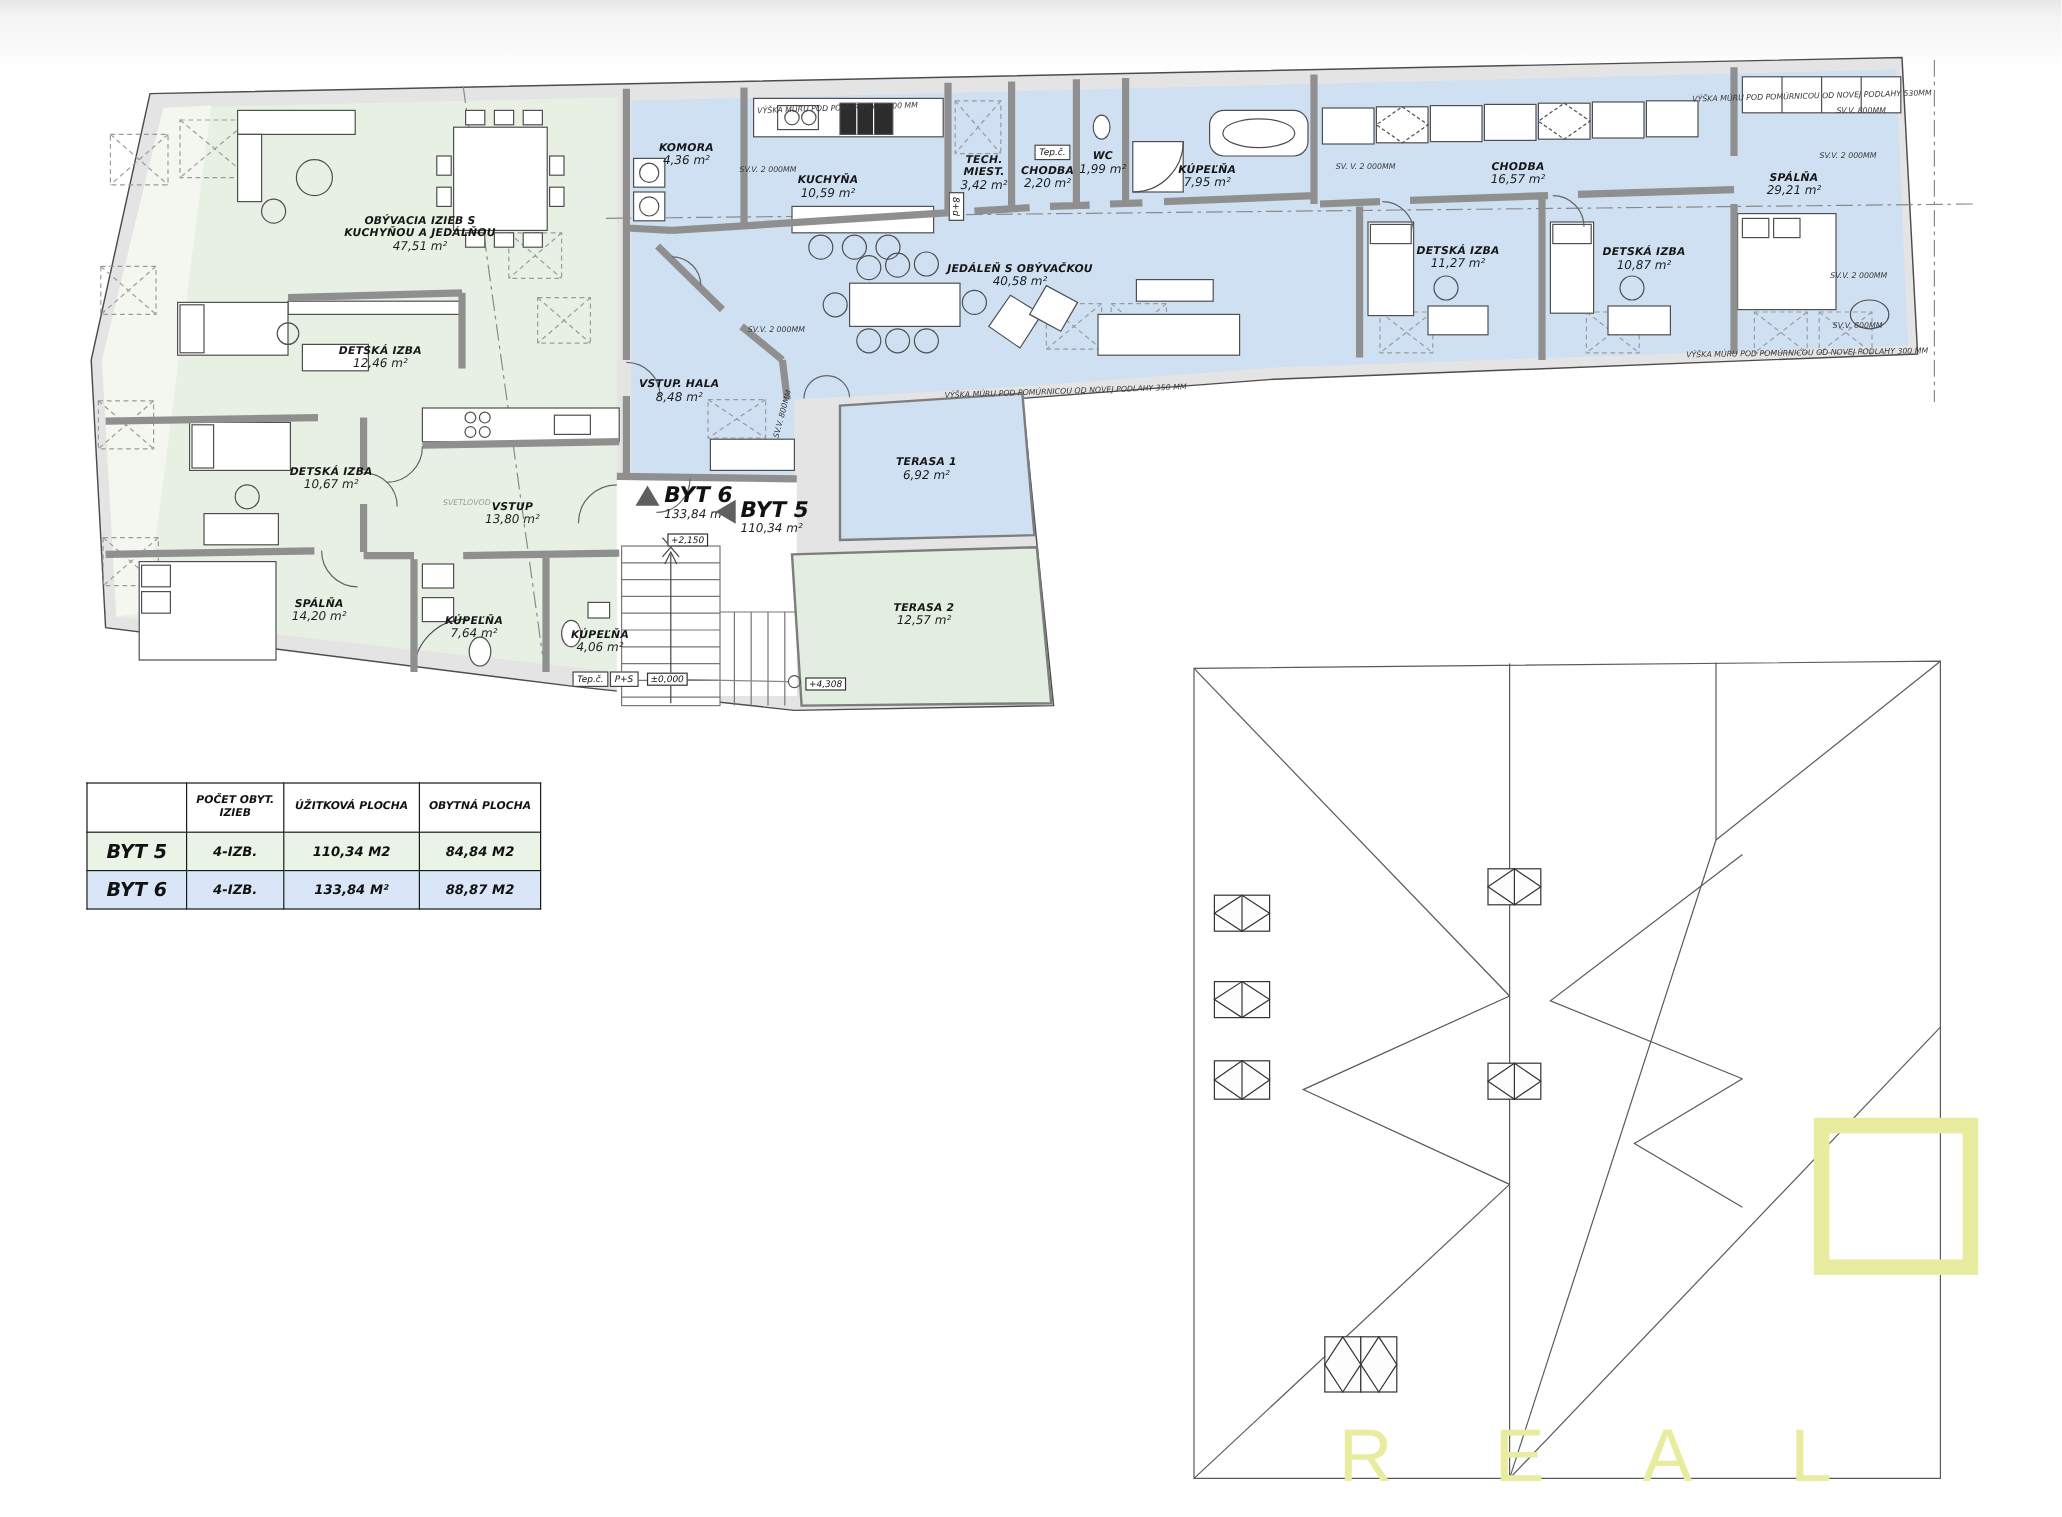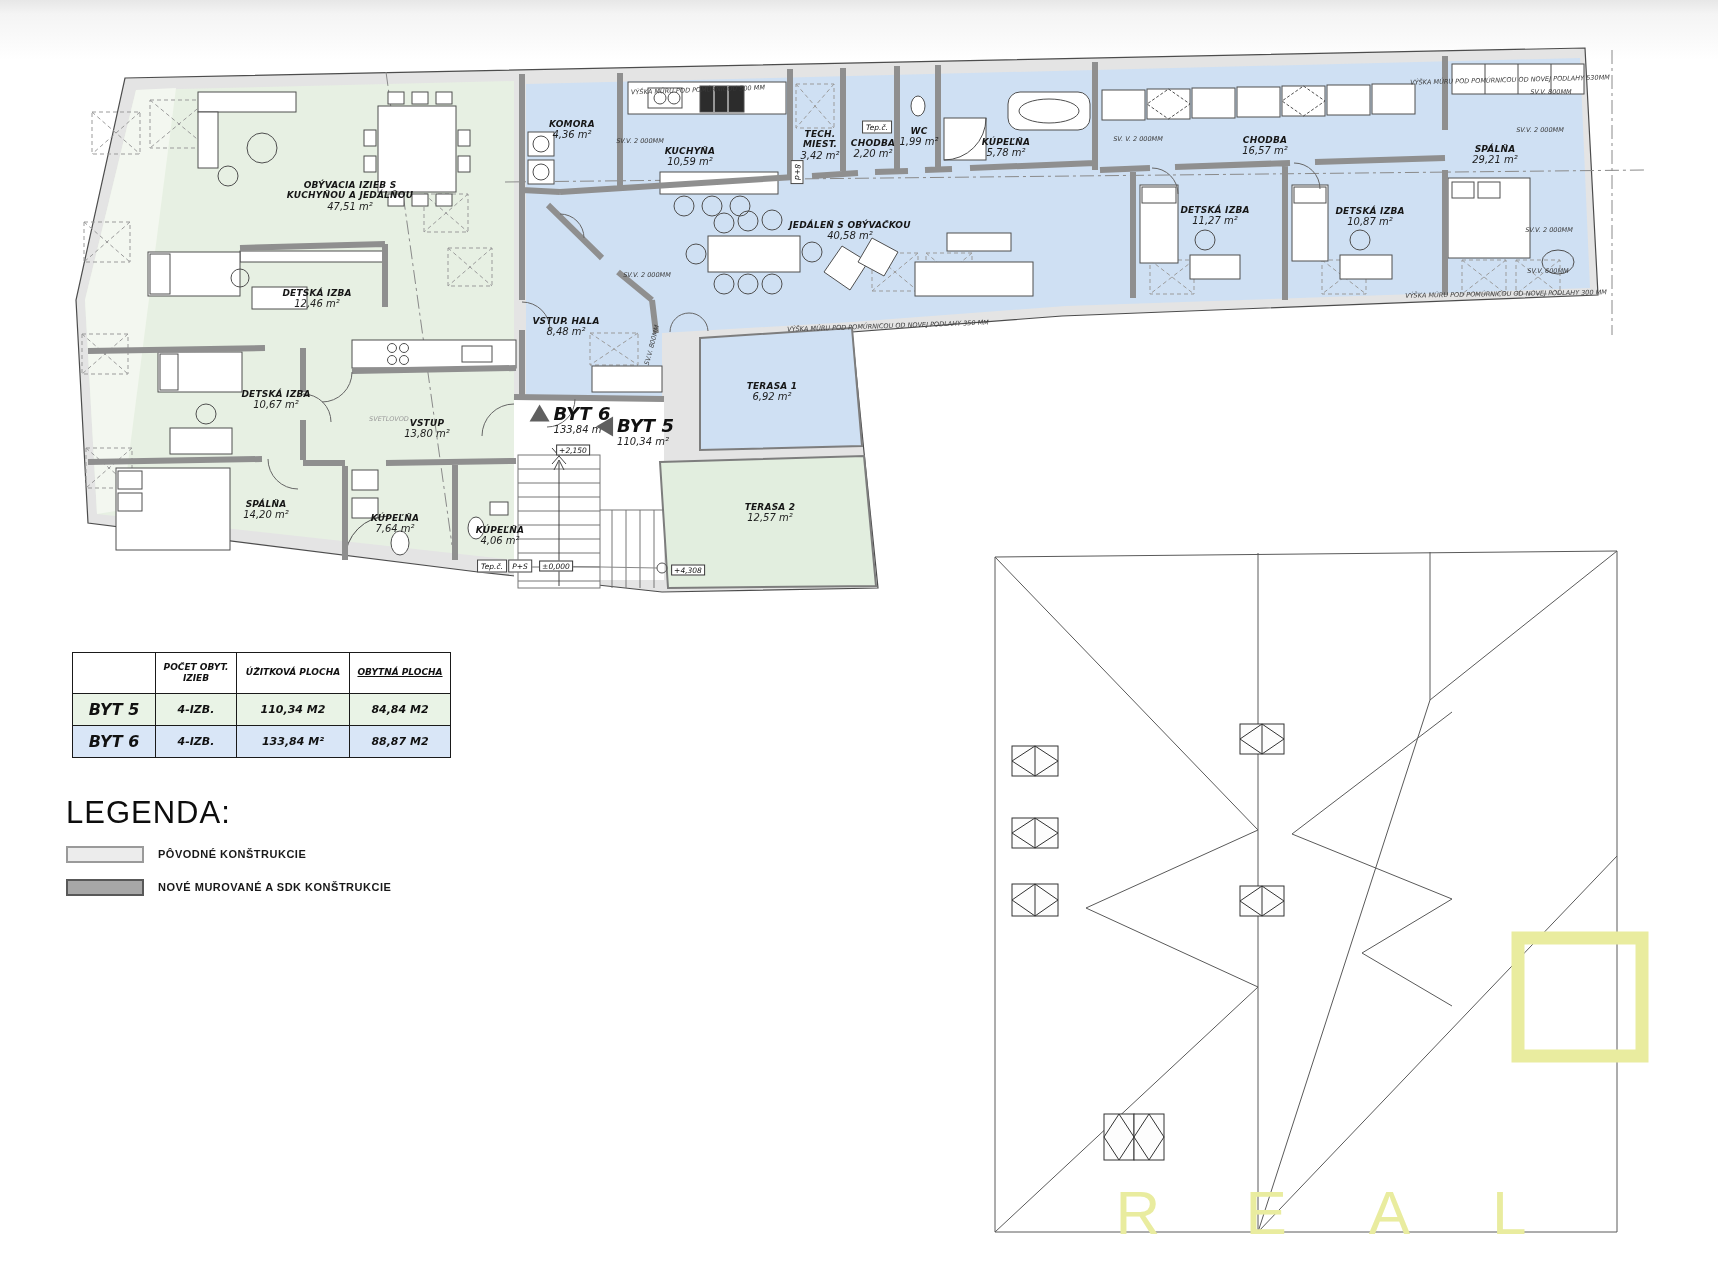--- a/index.html
+++ b/index.html
@@ -26,21 +26,21 @@
   .lvl{position:absolute;font:italic 400 7.5px "DejaVu Sans",sans-serif;color:#111;border:1px solid #333;background:#fff;
        padding:0 2px;transform:translate(-50%,-50%);white-space:nowrap;z-index:6;text-align:center;}
   .sbox{position:absolute;font:italic 400 7.5px "DejaVu Sans",sans-serif;color:#111;border:1px solid #444;background:#fff;
        padding:1px 3px;transform:translate(-50%,-50%);white-space:nowrap;z-index:6;}
   
   .area-table{position:absolute;left:72px;top:652px;border-collapse:collapse;z-index:7;}
   .area-table th,.area-table td{border:1.5px solid #1a1a1a;text-align:center;vertical-align:middle;}
   .area-table th{font:italic 700 9px/1.25 "DejaVu Sans",sans-serif;color:#111;background:#fff;height:40px;padding:0 4px;}
   .area-table td{font:italic 700 11px/1 "DejaVu Sans",sans-serif;color:#111;height:29px;}
   .area-table td.unitcell{font:italic 700 16px/1 "DejaVu Sans",sans-serif;}
-  .c0{width:74px;} .c1{width:72px;} .c2{width:104px;margin-top:28px;} .c3{width:92px;text-decoration:underline;}
+  .c0{width:74px;} .c1{width:72px;} .c2{width:104px;margin-top:28px;} .c3{width:92px;}
   .row-green td{background:#e9f3e6;}
   .row-blue td{background:#d9e6f7;}
   
   .legend{position:absolute;left:66px;top:796px;z-index:7;}
   .legend-title{font:400 31px/1.1 "Liberation Sans",sans-serif;color:#0d0d0d;letter-spacing:1px;}
   .legend-item{display:flex;align-items:center;gap:14px;margin-top:16px;}
   .sw{width:78px;height:17px;display:inline-block;box-sizing:border-box;}
   .sw0{background:#ececec;border:2px solid #9a9a9a;}
   .sw1{background:#a7a7a7;border:2px solid #585858;}
   .lbl{font:700 11px/1 "Liberation Sans",sans-serif;color:#181818;letter-spacing:.5px;}
@@ -382,21 +382,21 @@
 <div class="rl" style="left:873px;top:149px">
   <span class="rn">CHODBA</span>
   <span class="ra">2,20 m²</span>
 </div>
 <div class="rl" style="left:919px;top:137px">
   <span class="rn">WC</span>
   <span class="ra">1,99 m²</span>
 </div>
 <div class="rl" style="left:1006px;top:148px">
   <span class="rn">KÚPEĽŇA</span>
-  <span class="ra">5,78 m²</span>
+  <span class="ra">7,95 m²</span>
 </div>
 <div class="rl" style="left:850px;top:231px">
   <span class="rn">JEDÁLEŇ S OBÝVAČKOU</span>
   <span class="ra">40,58 m²</span>
 </div>
 <div class="rl" style="left:1265px;top:146px">
   <span class="rn">CHODBA</span>
   <span class="ra">16,57 m²</span>
 </div>
 <div class="rl" style="left:1215px;top:216px">
@@ -479,25 +479,14 @@
   </tr>
   <tr class="row-blue">
     <td class="unitcell">BYT 6</td>
     <td>4-IZB.</td>
     <td>133,84 M²</td>
     <td>88,87 M2</td>
   </tr>
 </tbody>
     </table>
 
-<div class="legend">
-  <div class="legend-title">LEGENDA:</div>
-  <div class="legend-item">
-    <span class="sw sw0"></span>
-    <span class="lbl">PÔVODNÉ KONŠTRUKCIE</span>
-  </div>
-  <div class="legend-item">
-    <span class="sw sw1"></span>
-    <span class="lbl">NOVÉ MUROVANÉ A SDK KONŠTRUKCIE</span>
-  </div>
-</div>
 
 </div>
 
 </body></html>

